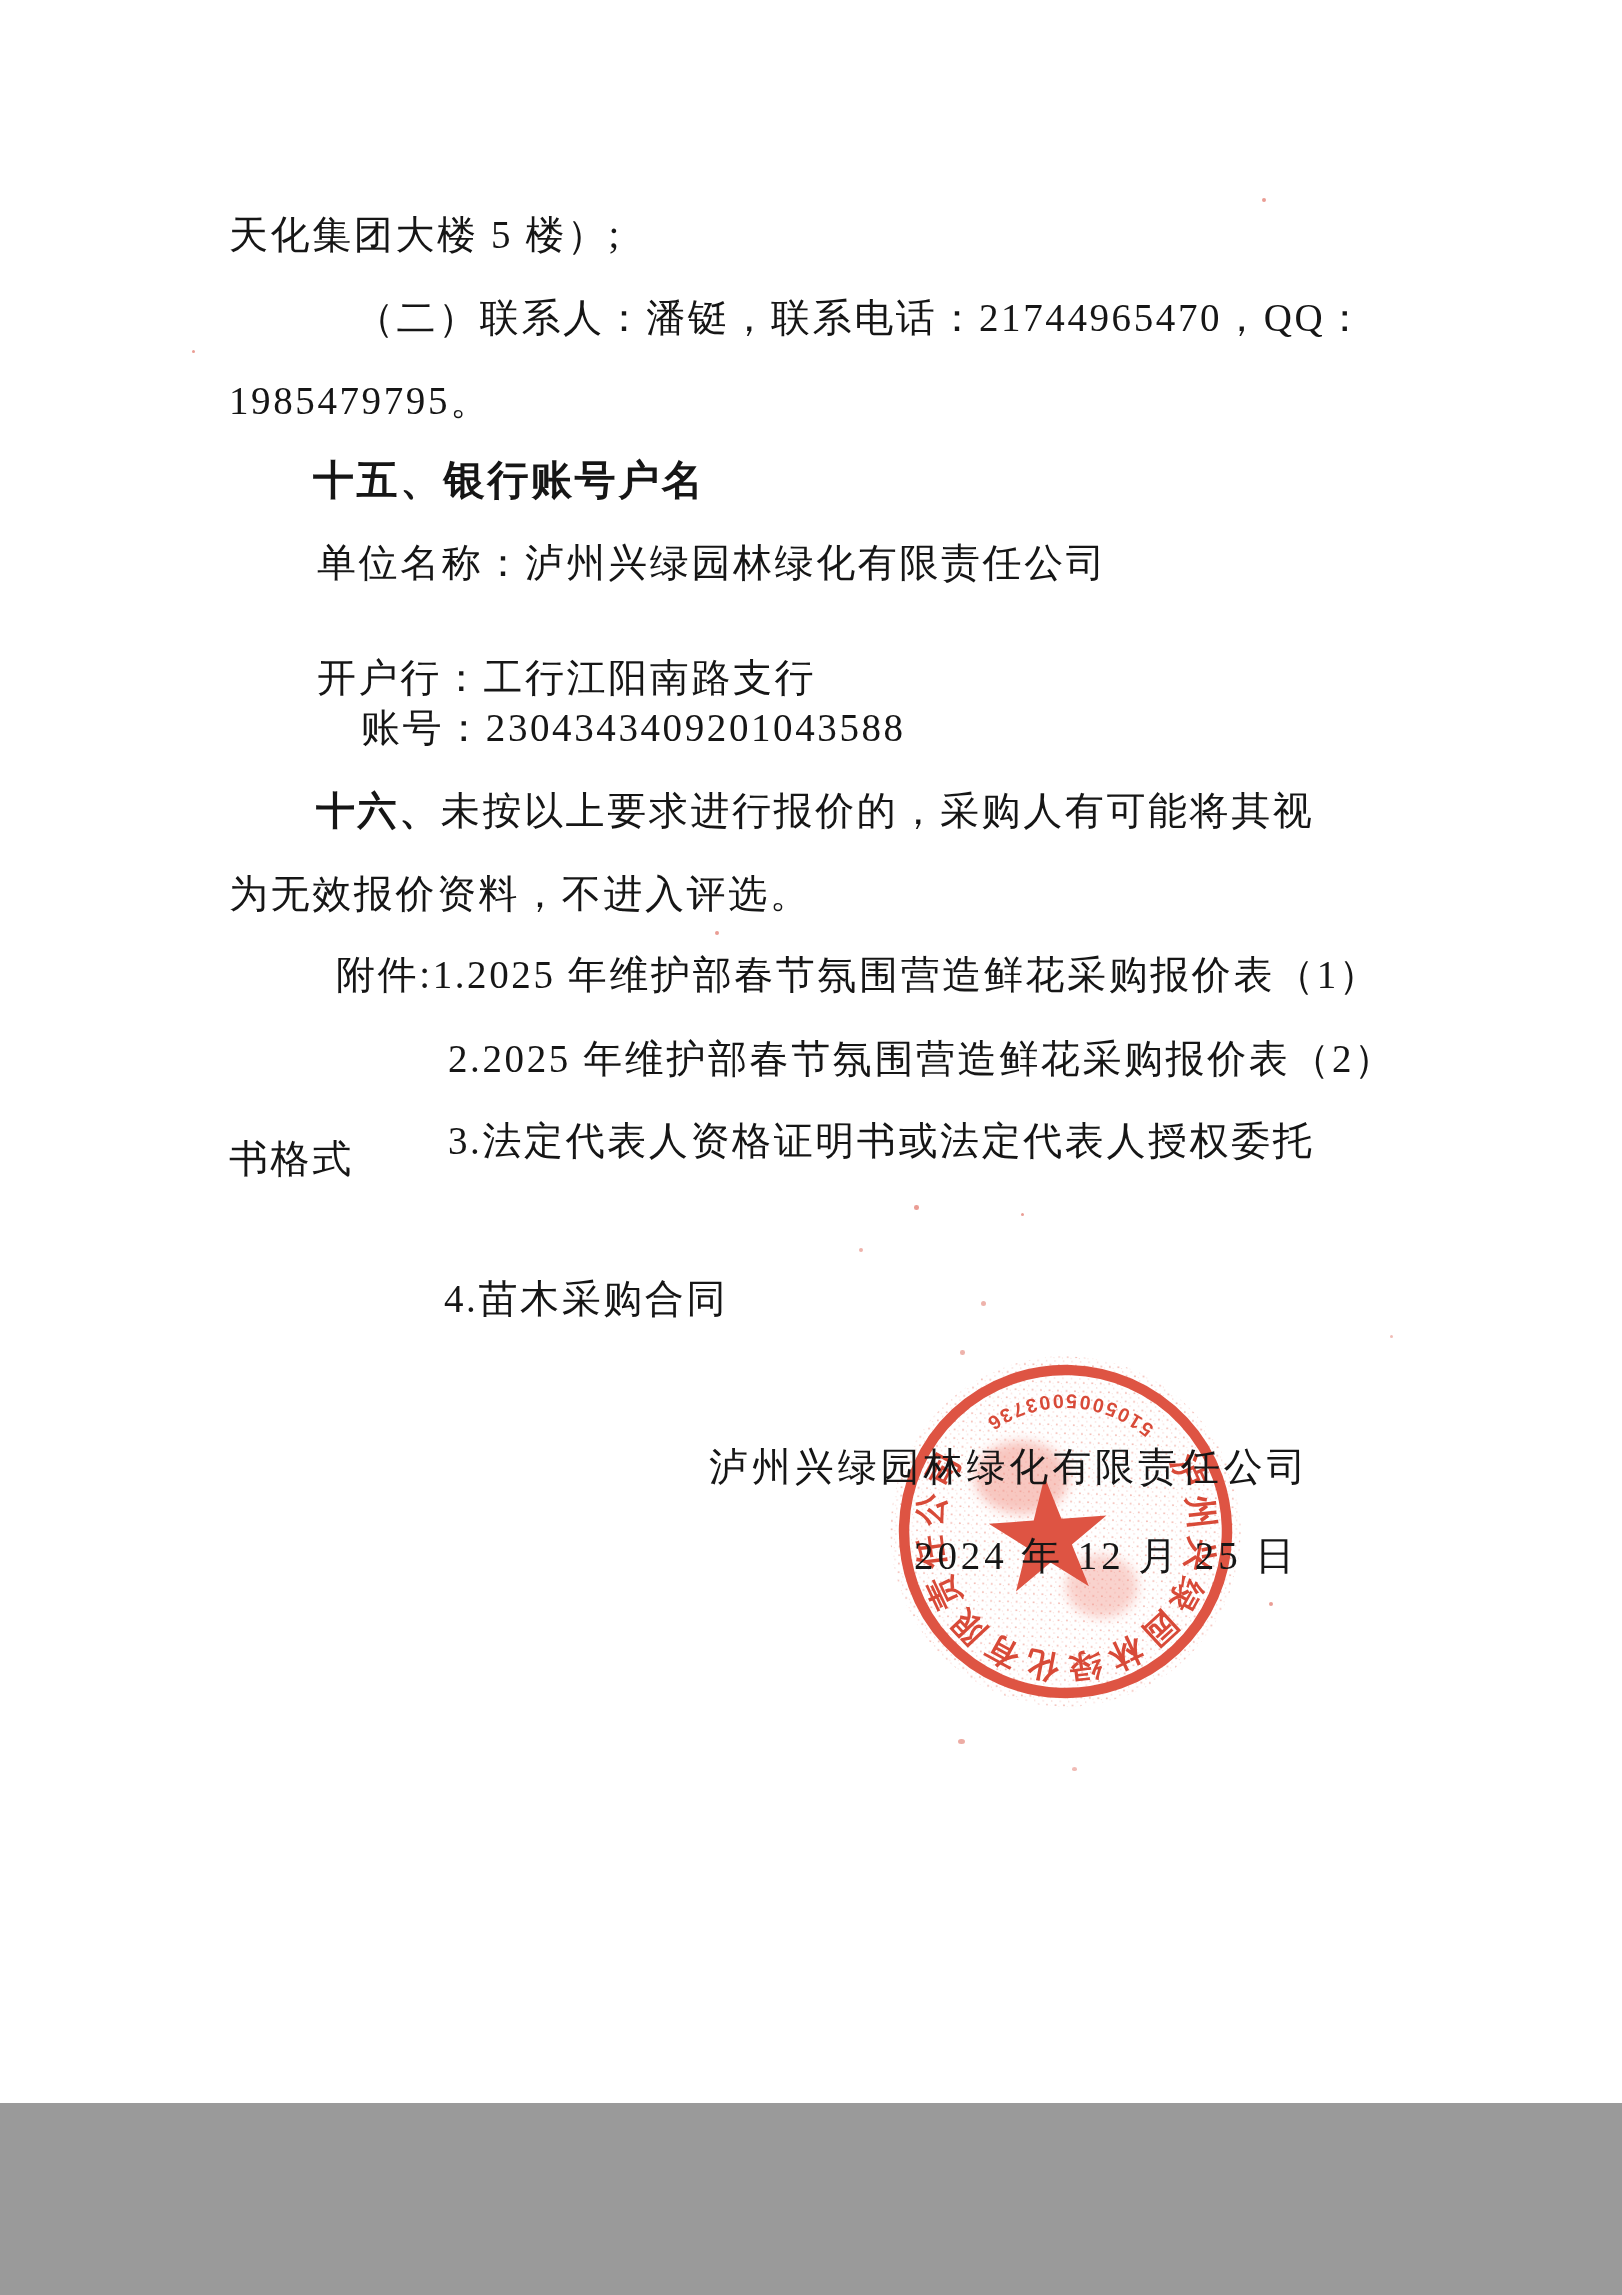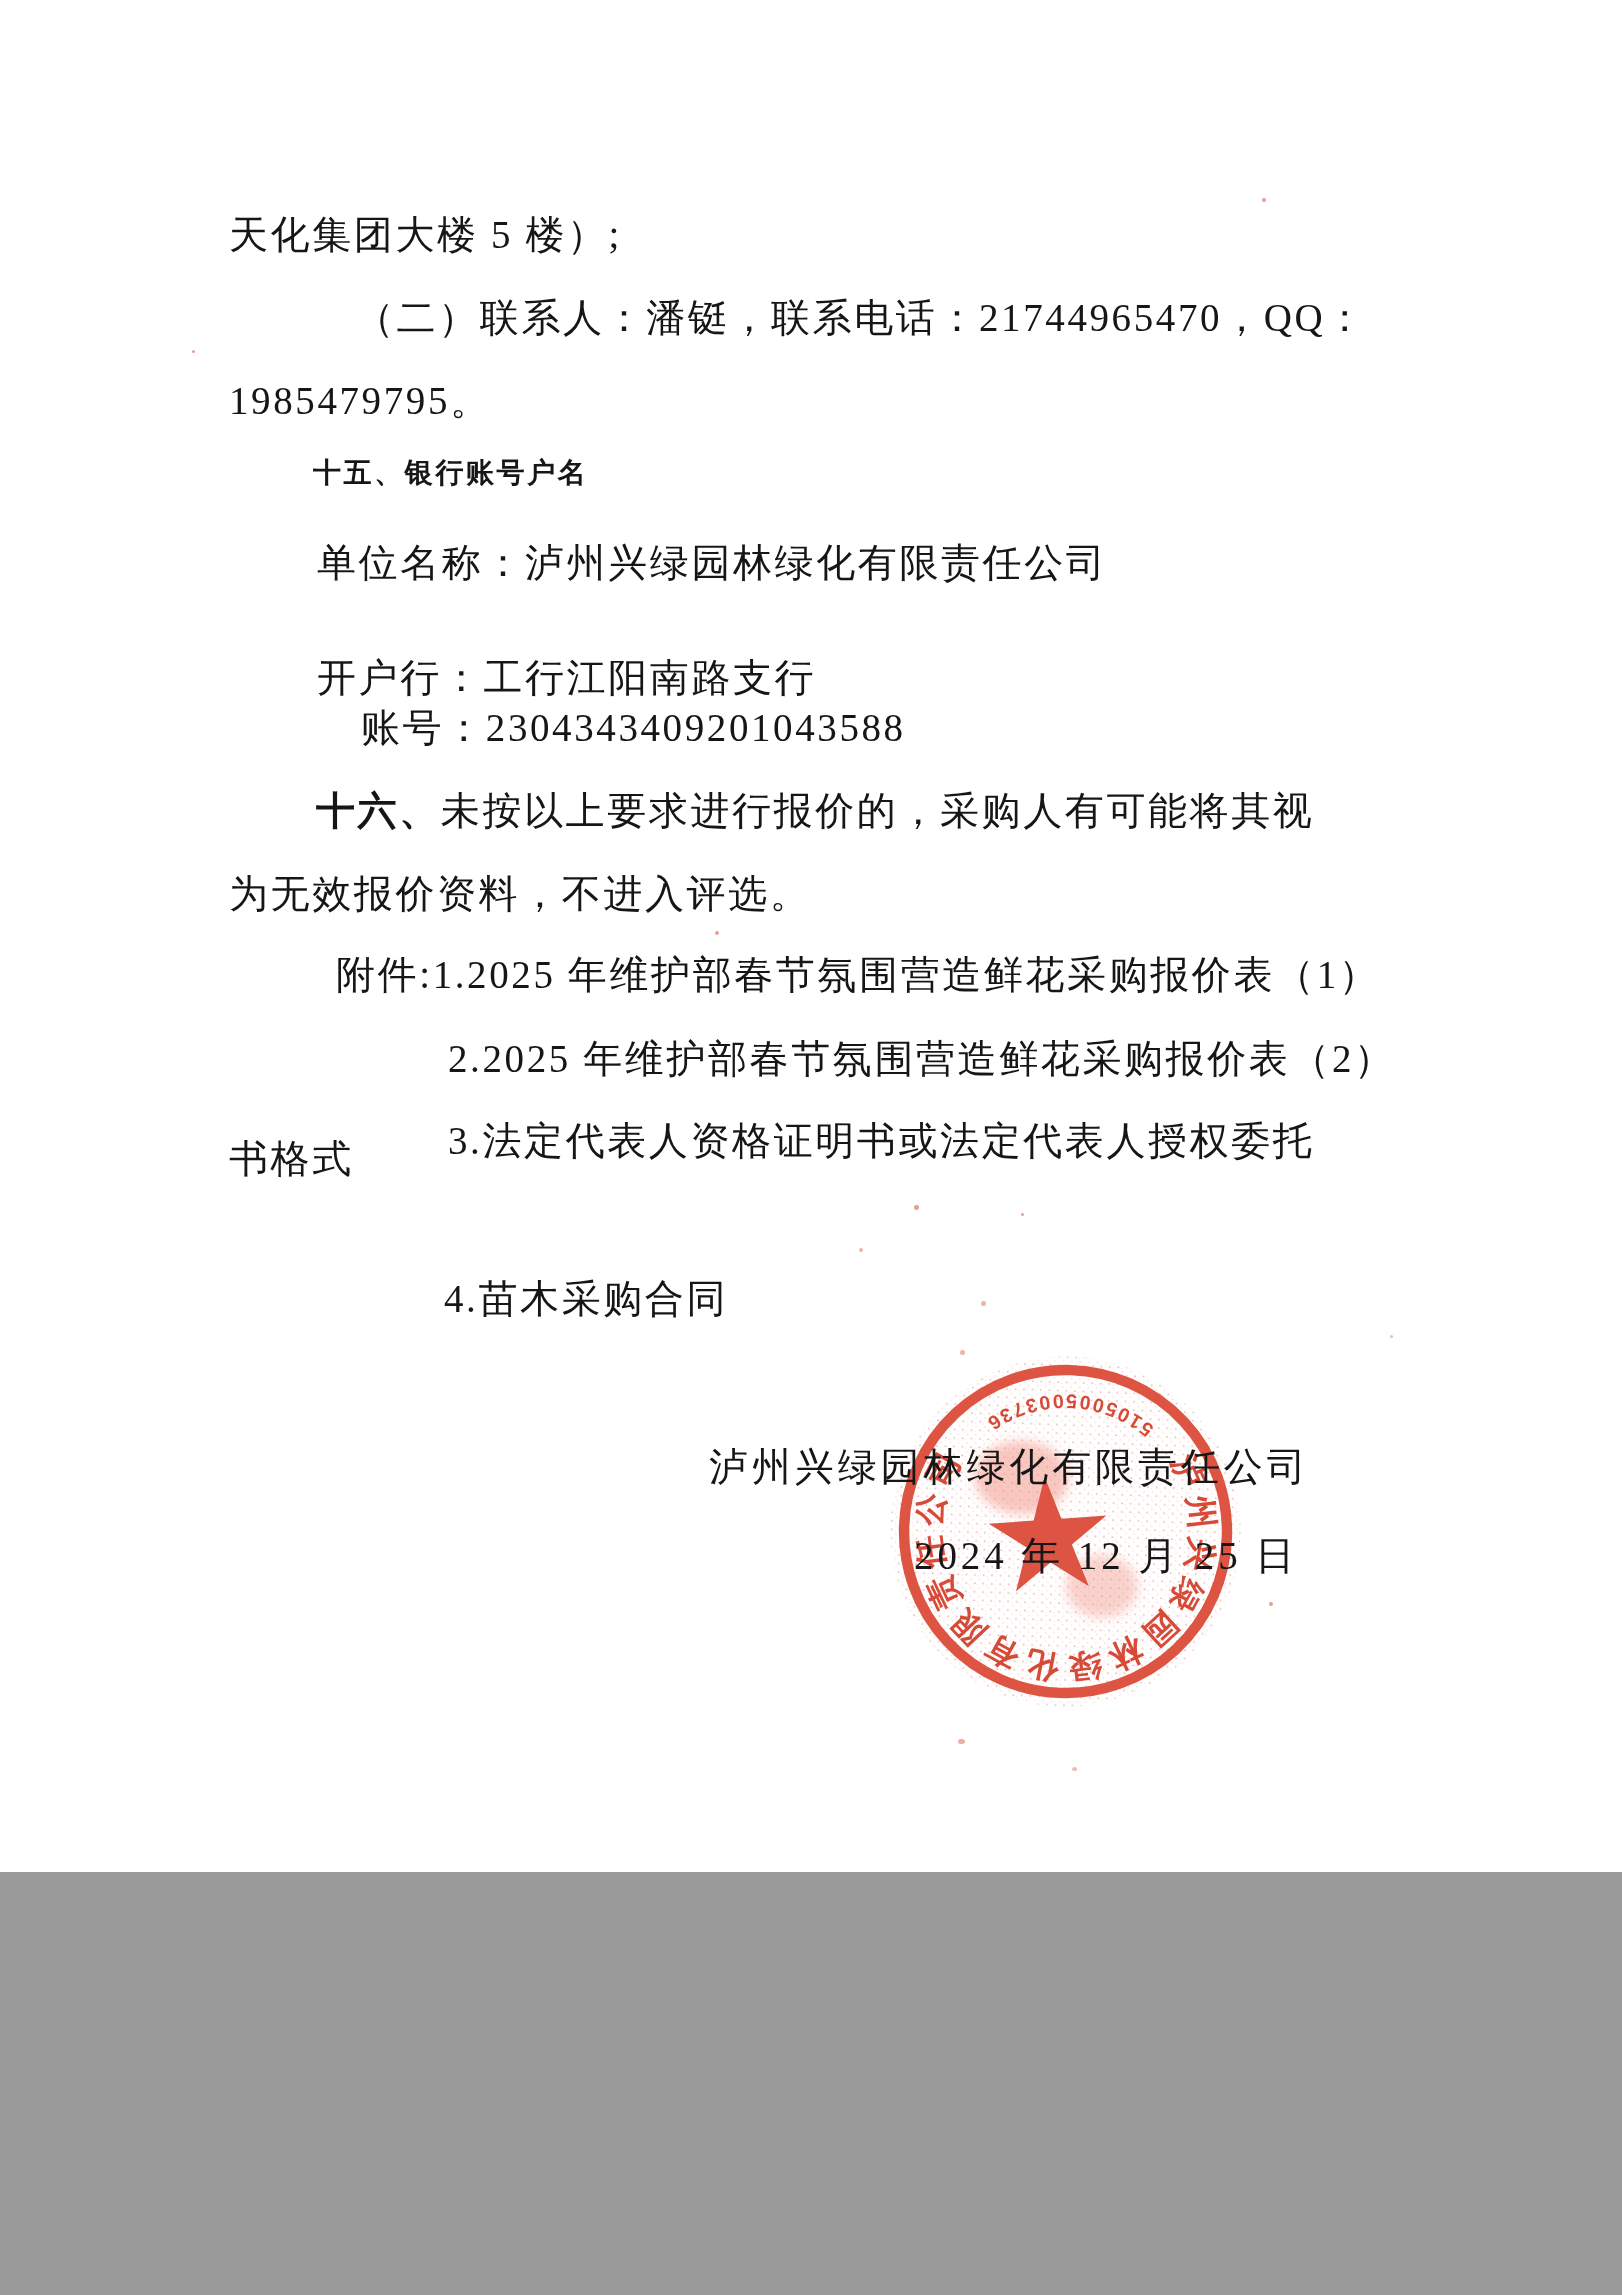--- a/index.html
+++ b/index.html
@@ -1,26 +1,26 @@
 <!DOCTYPE html>
 <html style="font-size:10.5px"><head>
 <meta charset="utf-8">
 <style>
   html,body{margin:0;padding:0;background:#9a9a9a;}
   .page{
-    position:relative;width:1623px;height:1872px;background:#ffffff;
+    position:relative;width:1623px;height:2103px;background:#ffffff;
     font-family:"Liberation Serif","DejaVu Serif",serif;color:#161616;
     overflow:hidden;margin:0 auto;
   }
   .ln{position:absolute;font-size:39px;letter-spacing:2.6px;white-space:nowrap;line-height:1.15;}
   .hei{font-family:"Liberation Sans","DejaVu Sans",sans-serif;font-weight:700;}
   .p1{left:229px;top:213px;}
   .p2{left:355px;top:296px;}
   .p3{left:229px;top:379px;}
-  .p4{left:313px;top:457px;font-size:28px;}
+  .p4{left:313px;top:457px;font-size:41px;}
   .p5{left:317px;top:541px;}
   .p6{left:317px;top:624px;margin-top:32px;}
   .p7{left:317px;top:706px;margin-left:44px;}
   .p8{left:316px;top:789px;}
   .p9{left:229px;top:872px;}
   .p10{left:336px;top:953px;}
   .p11{left:448px;top:1037px;}
   .p12{left:448px;top:1119px;}
   .p13{left:229px;top:1137px;}
   .p14{left:444px;top:1277px;}

